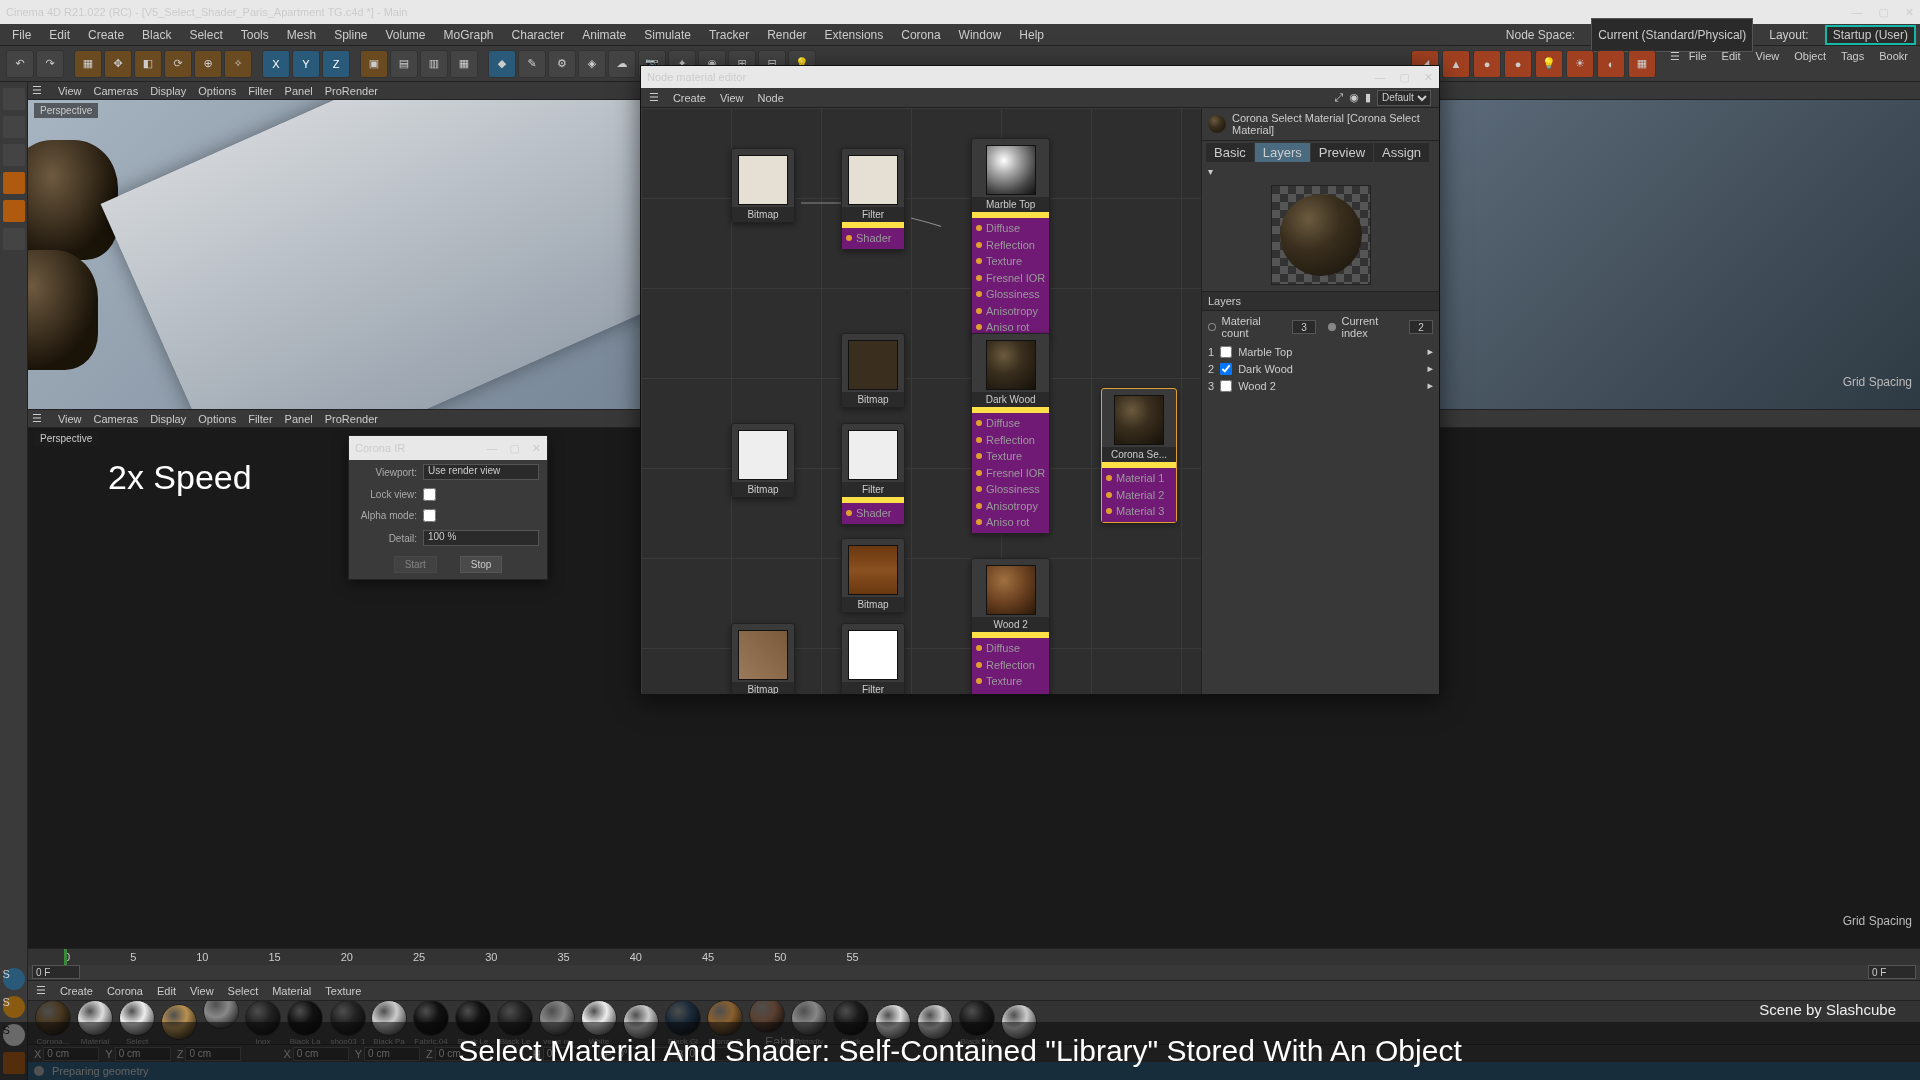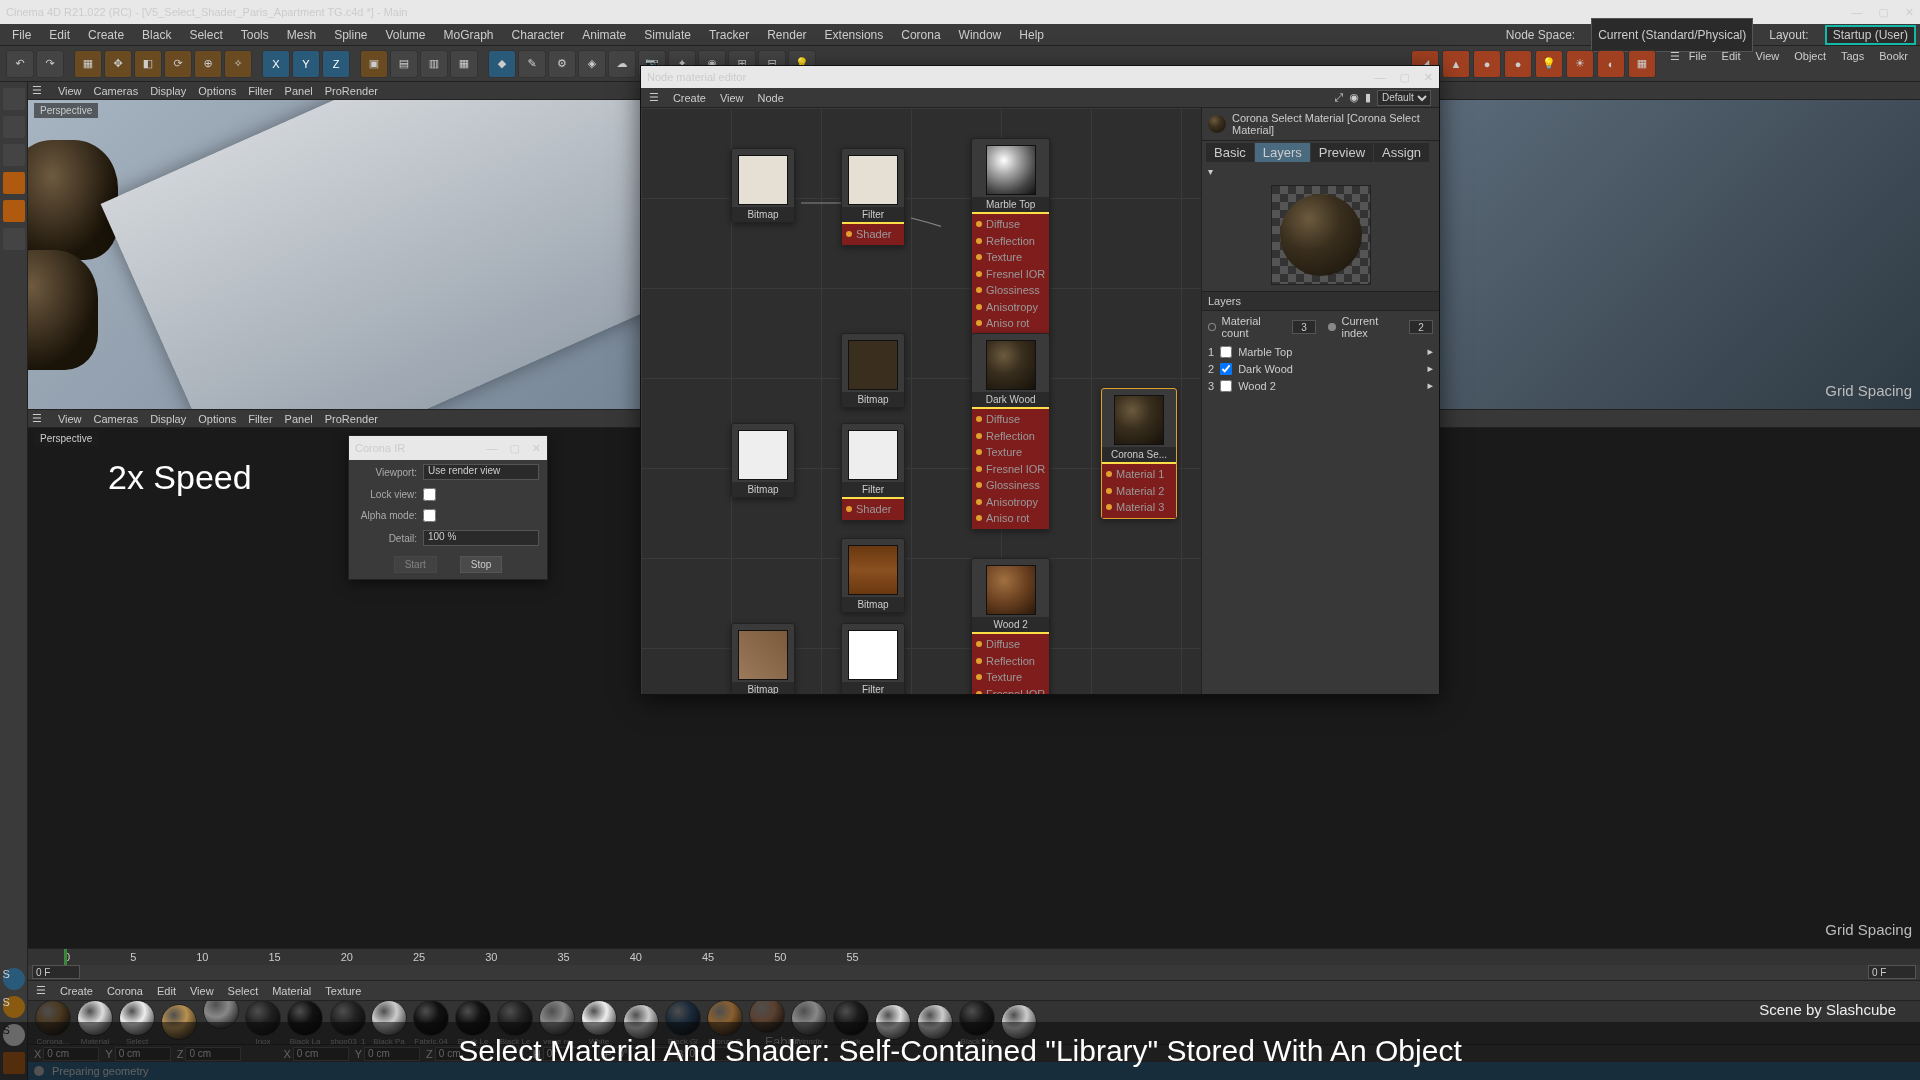--- a/index.html
+++ b/index.html
@@ -16,21 +16,21 @@
 .tool-group { display: flex; gap: 2px; margin-right: 6px; }
 .workspace { display: flex; height: calc(100% - 82px); }
 .left-strip { width: 28px; background: #3a3a3a; border-right: 1px solid #222; display: flex; flex-direction: column; gap: 2px; padding: 4px 2px; }
 .strip-btn { width: 22px; height: 22px; background: #444; border-radius: 2px; margin: 2px auto; }
 .main-area { flex: 1; display: flex; flex-direction: column; position: relative; }
 .viewport-menubar { height: 18px; background: #383838; display: flex; align-items: center; padding: 0 4px; gap: 12px; border-bottom: 1px solid #222; }
 .viewport-label { position: absolute; top: 3px; left: 6px; background: rgba(30,30,30,.6); padding: 2px 6px; font-size: 10px; }
 .viewport1 { position: relative; height: 310px; background: linear-gradient(135deg,#a7b4c1 0%, #6d7d8e 50%, #2e3a43 100%); overflow: hidden; border-bottom: 1px solid #222; }
 .marble-slab { position: absolute; top: -40px; left: 110px; width: 640px; height: 320px; background: linear-gradient(to bottom,#d0d4d8, #9aa4af); transform: rotate(-24deg); box-shadow: 0 0 20px rgba(0,0,0,.4); }
 .chair { position: absolute; width: 110px; height: 120px; background: radial-gradient(ellipse at 40% 30%, #6e5a40 0%, #1a1308 70%); border-radius: 40% 40% 30% 30%; }
-.grid-spacing { position: absolute; bottom: 10px; right: 8px; font-size: 15px; color: #bbb; }
+.grid-spacing { position: absolute; bottom: 20px; right: 8px; font-size: 12px; color: #bbb; }
 .viewport2 { position: relative; flex: 1; background: #1a1a1a; overflow: hidden; }
 .speed-label { position: absolute; top: 30px; left: 80px; font-size: 34px; color: #fff; font-weight: 300; }
 .corona-ir { position: absolute; top: 7px; left: 320px; width: 200px; background: #3a3a3a; border: 1px solid #222; box-shadow: 0 4px 12px rgba(0,0,0,.5); }
 .corona-ir .ir-title { height: 24px; background: #e8e8e8; color: #333; display: flex; align-items: center; padding: 0 6px; }
 .corona-ir .ir-title .wincontrols { margin-left: auto; display: flex; gap: 12px; color: #666; }
 .corona-ir .form-row { display: flex; align-items: center; padding: 4px 8px; gap: 6px; }
 .corona-ir label { font-size: 10px; color: #aaa; text-align: right; width: 60px; }
 .corona-ir .field { background: #2a2a2a; border: 1px solid #555; height: 16px; flex: 1; padding: 0 4px; font-size: 10px; }
 .corona-ir .btns { display: flex; justify-content: center; gap: 23px; padding: 6px; }
 .corona-ir .btn { background: #4a4a4a; border: 1px solid #555; padding: 2px 10px; font-size: 10px; }
@@ -56,21 +56,21 @@
 .node-window .nw-title .wctl { margin-left: auto; display: flex; gap: 14px; }
 .node-window .nw-menu { height: 20px; background: #383838; display: flex; align-items: center; gap: 14px; padding: 0 8px; border-bottom: 1px solid #222; }
 .node-window .nw-menu .right { margin-left: auto; display: flex; gap: 6px; align-items:center;}
 .node-window .nw-menu select { background: #2a2a2a; border: 1px solid #555; color: #ccc; font-size: 10px; height: 16px; }
 .canvas-wrap { flex: 1; display: flex; }
 .node-canvas { flex: 1; background: #2e2e2e; position: relative; background-image: linear-gradient(#3a3a3a 1px, transparent 1px), linear-gradient(90deg, #3a3a3a 1px, transparent 1px); background-size: 90px 90px; overflow: hidden; }
 .node { position: absolute; background: #3a3a3a; border: 1px solid #222; border-radius: 3px; box-shadow: 0 2px 6px rgba(0,0,0,.4); min-width: 64px; }
 .node.selected { border: 1px solid #e0a030; }
 .node .thumb { width: 50px; height: 50px; margin: 6px auto 2px; background: #777; border: 1px solid #111; }
 .node .name { text-align: center; font-size: 10px; padding: 2px 4px; background: #2a2a2a; }
-.node .ports { font-size: 9px; padding: 2px 4px; line-height: 1.5; background: #7f1d1d; border-top: 2px solid #fde047; }
+.node .ports { font-size: 9px; padding: 2px 4px; line-height: 1.5; background: #701a75; border-top: 6px solid #fde047; }
 .node .port { display: flex; align-items: center; gap: 4px; color: #999; }
 .node .port::before { content: ''; width: 6px; height: 6px; border-radius: 50%; background: #e0a030; }
 .sphere-thumb { border-radius: 0; background: radial-gradient(circle at 35% 30%, #fff 0%, #aaa 30%, #444 70%, #111 100%) !important; }
 .dark-thumb { background: radial-gradient(circle at 35% 30%, #6b5a3e 0%, #3a2f1e 40%, #151008 100%) !important; }
 .wood-thumb { background: radial-gradient(circle at 35% 30%, #a07040 0%, #6a4020 50%, #2a1808 100%) !important; }
 
 
 .layers-panel { width: 238px; background: #383838; border-left: 1px solid #222; display: flex; flex-direction: column; }
 .layers-panel .hdr { padding: 4px 6px; font-size: 10px; color: #aaa; display:flex; align-items:center; gap:6px; border-bottom:1px solid #222;}
 .layers-panel .hdr .mat-sphere { width:18px; height:18px; border-radius:50%; background: radial-gradient(circle at 35% 30%, #6b5a3e 0%, #3a2f1e 40%, #151008 100%); flex-shrink:0;}

